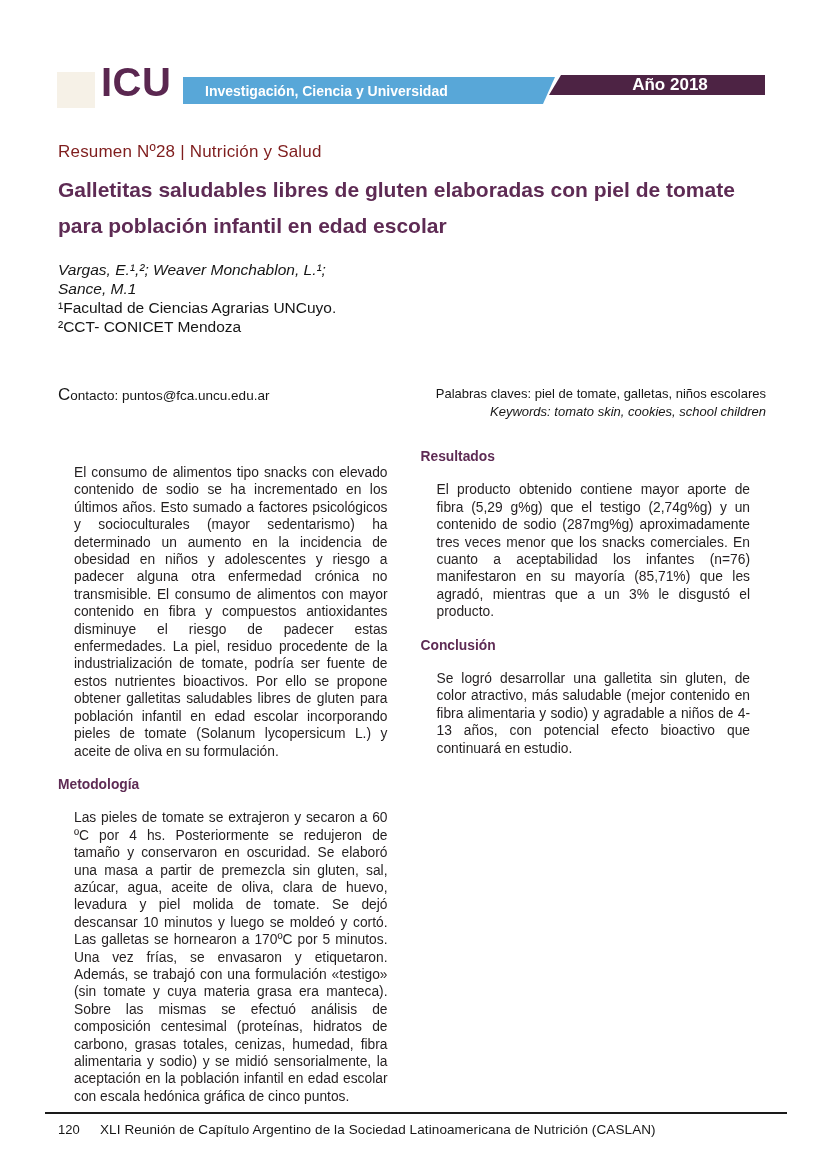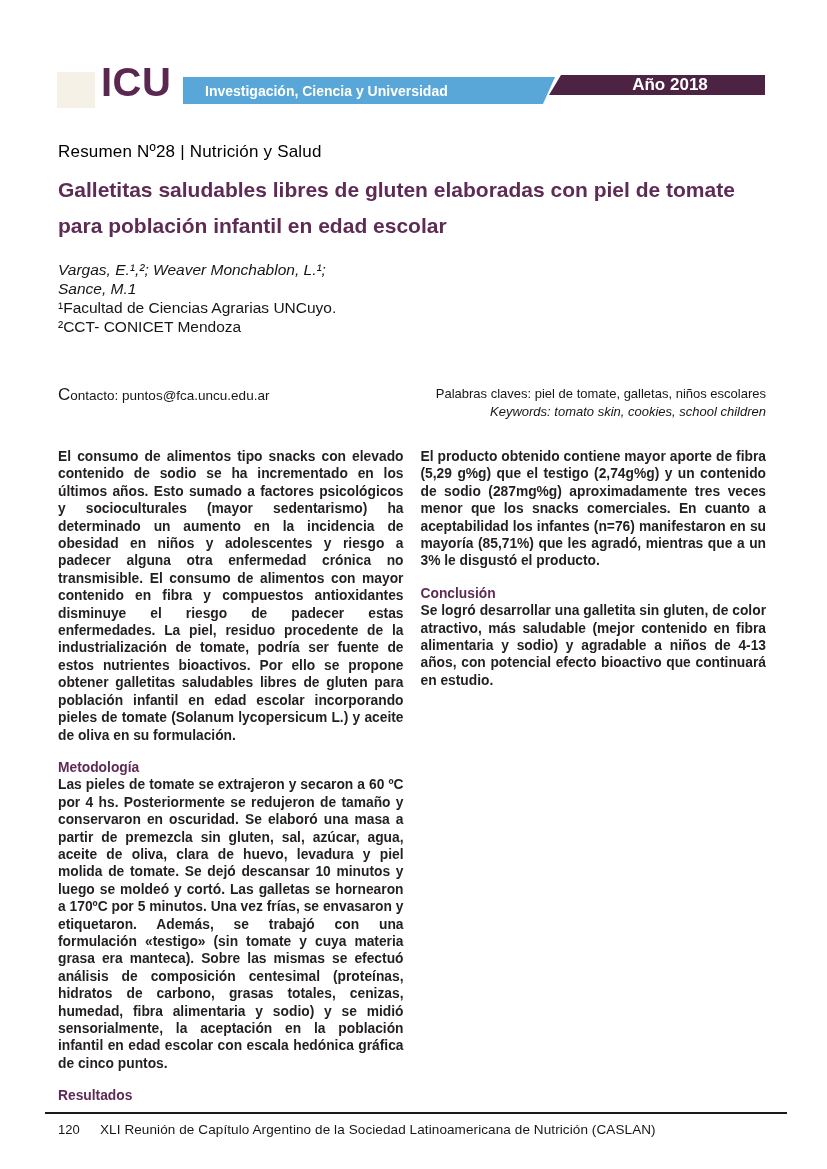--- a/index.html
+++ b/index.html
@@ -45,21 +45,21 @@
   .banner-purple .issue-year {
     padding-left: 26px; color: #ffffff; font-weight: 700; font-size: 17px;
   }
   .banner-purple .issue-volume {
     padding-left: 9px; color: #6cb8e4; font-weight: 700; font-size: 17px;
   }
 
   
   .kicker {
     position: absolute; top: 142px; left: 58px;
-    font-size: 17px; color: #000000; letter-spacing: 0.2px;
+    font-size: 17px; color: #7f1d1d; letter-spacing: 0.2px;
   }
   .article-title {
     position: absolute; top: 172px; left: 58px; width: 680px;
     font-size: 21px; font-weight: 700; line-height: 36px;
     color: #5e2b54;
   }
   .authors-block {
     position: absolute; top: 260px; left: 58px; width: 420px;
     font-size: 15.5px; line-height: 19px; color: #161616;
   }
@@ -83,21 +83,21 @@
     column-count: 2; column-gap: 17px; column-fill: auto;
     font-size: 13.8px; line-height: 17.4px; text-align: justify;
     color: #231f20;
     hyphens: auto; -webkit-hyphens: auto;
   }
   .section { margin: 0 0 15px 0; }
   .section-heading {
     font-size: 13.8px; font-weight: 700; color: #5e2b54;
     text-align: left;
   }
-  .section-paragraph { margin: 0; font-weight: bold; }
+  .section-paragraph { margin: 16px; }
 
   
   .footer-rule {
     position: absolute; top: 1112px; left: 45px; width: 742px; height: 2px;
     background: #1a1a1a;
   }
   .footer-row {
     position: absolute; top: 1122px; left: 58px; width: 730px;
     display: flex; align-items: baseline;
   }

